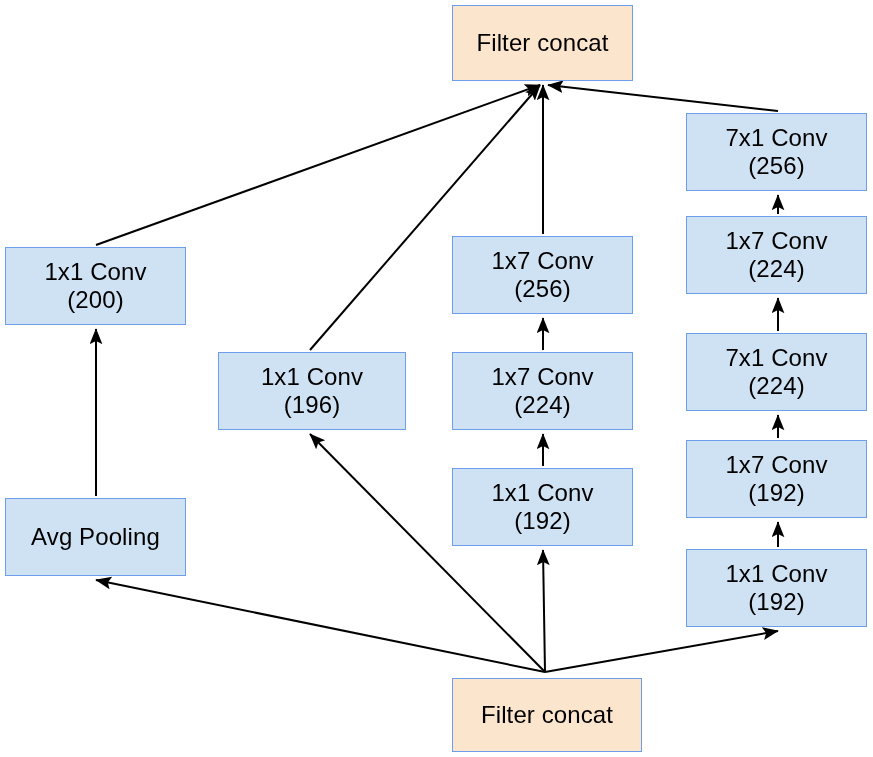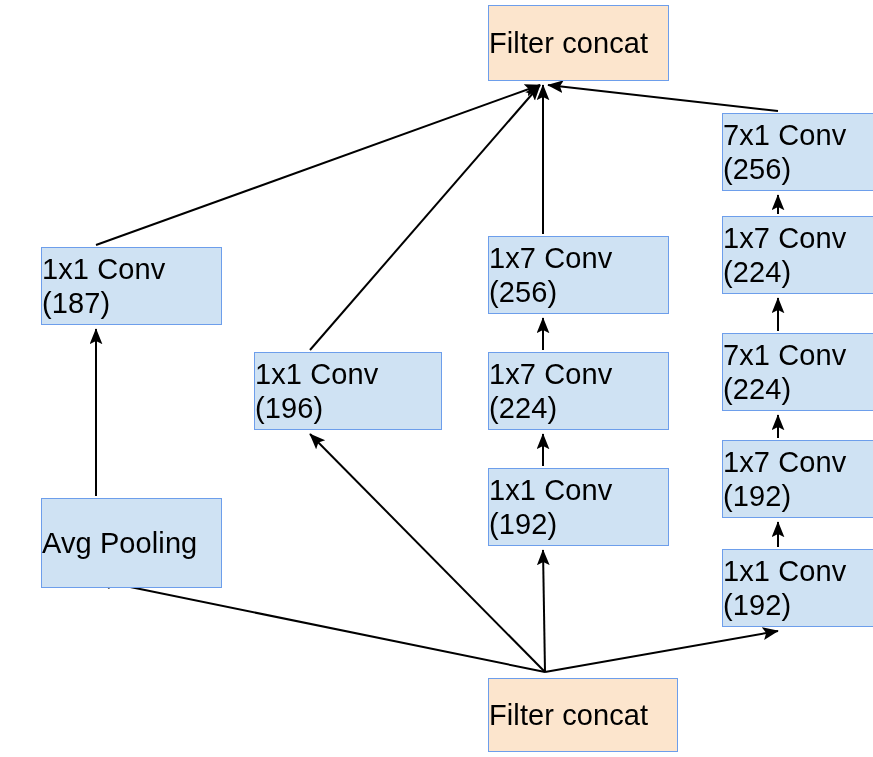--- a/index.html
+++ b/index.html
@@ -23,28 +23,27 @@
     top: 0;
     width: 873px;
     height: 757px;
     display: block;
   }
   .node-box {
     position: absolute;
     box-sizing: border-box;
     display: flex;
     flex-direction: column;
-    align-items: flex-start;
+    align-items: center;
     justify-content: center;
     text-align: center;
     line-height: 1.18;
     color: #000000;
-    font-size: 29px;
+    font-size: 24px;
     letter-spacing: 0.1px;
-    margin-left: 36px;
   }
   .node-line {
     display: block;
     white-space: nowrap;
   }
 </style>
 </head>
 <body>
 
 <div id="diagram-root">
@@ -73,23 +72,23 @@
         <line x1="778" y1="111" x2="548" y2="85" stroke="#000000" stroke-width="2" marker-end="url(#arrowhead)"></line>
       </g>
   </svg>
 
   <div id="node-layer">
       <div class="node-box" style="left: 452px; top: 5px; width: 181px; height: 76px; background: rgb(252, 229, 205); border: 1px solid rgb(109, 158, 235); color: rgb(0, 0, 0);">
         <span class="node-line">Filter concat</span>
       </div>
       <div class="node-box" style="left: 5px; top: 247px; width: 181px; height: 78px; background: rgb(207, 226, 243); border: 1px solid rgb(109, 158, 235); color: rgb(0, 0, 0);">
         <span class="node-line">1x1 Conv</span>
-        <span class="node-line">(187)</span>
+        <span class="node-line">(200)</span>
       </div>
-      <div class="node-box" style="left: 5px; top: 498px; width: 181px; height: 90px; background: rgb(207, 226, 243); border: 1px solid rgb(109, 158, 235); color: rgb(0, 0, 0);">
+      <div class="node-box" style="left: 5px; top: 498px; width: 181px; height: 78px; background: rgb(207, 226, 243); border: 1px solid rgb(109, 158, 235); color: rgb(0, 0, 0);">
         <span class="node-line">Avg Pooling</span>
       </div>
       <div class="node-box" style="left: 218px; top: 352px; width: 188px; height: 78px; background: rgb(207, 226, 243); border: 1px solid rgb(109, 158, 235); color: rgb(0, 0, 0);">
         <span class="node-line">1x1 Conv</span>
         <span class="node-line">(196)</span>
       </div>
       <div class="node-box" style="left: 452px; top: 236px; width: 181px; height: 78px; background: rgb(207, 226, 243); border: 1px solid rgb(109, 158, 235); color: rgb(0, 0, 0);">
         <span class="node-line">1x7 Conv</span>
         <span class="node-line">(256)</span>
       </div>

